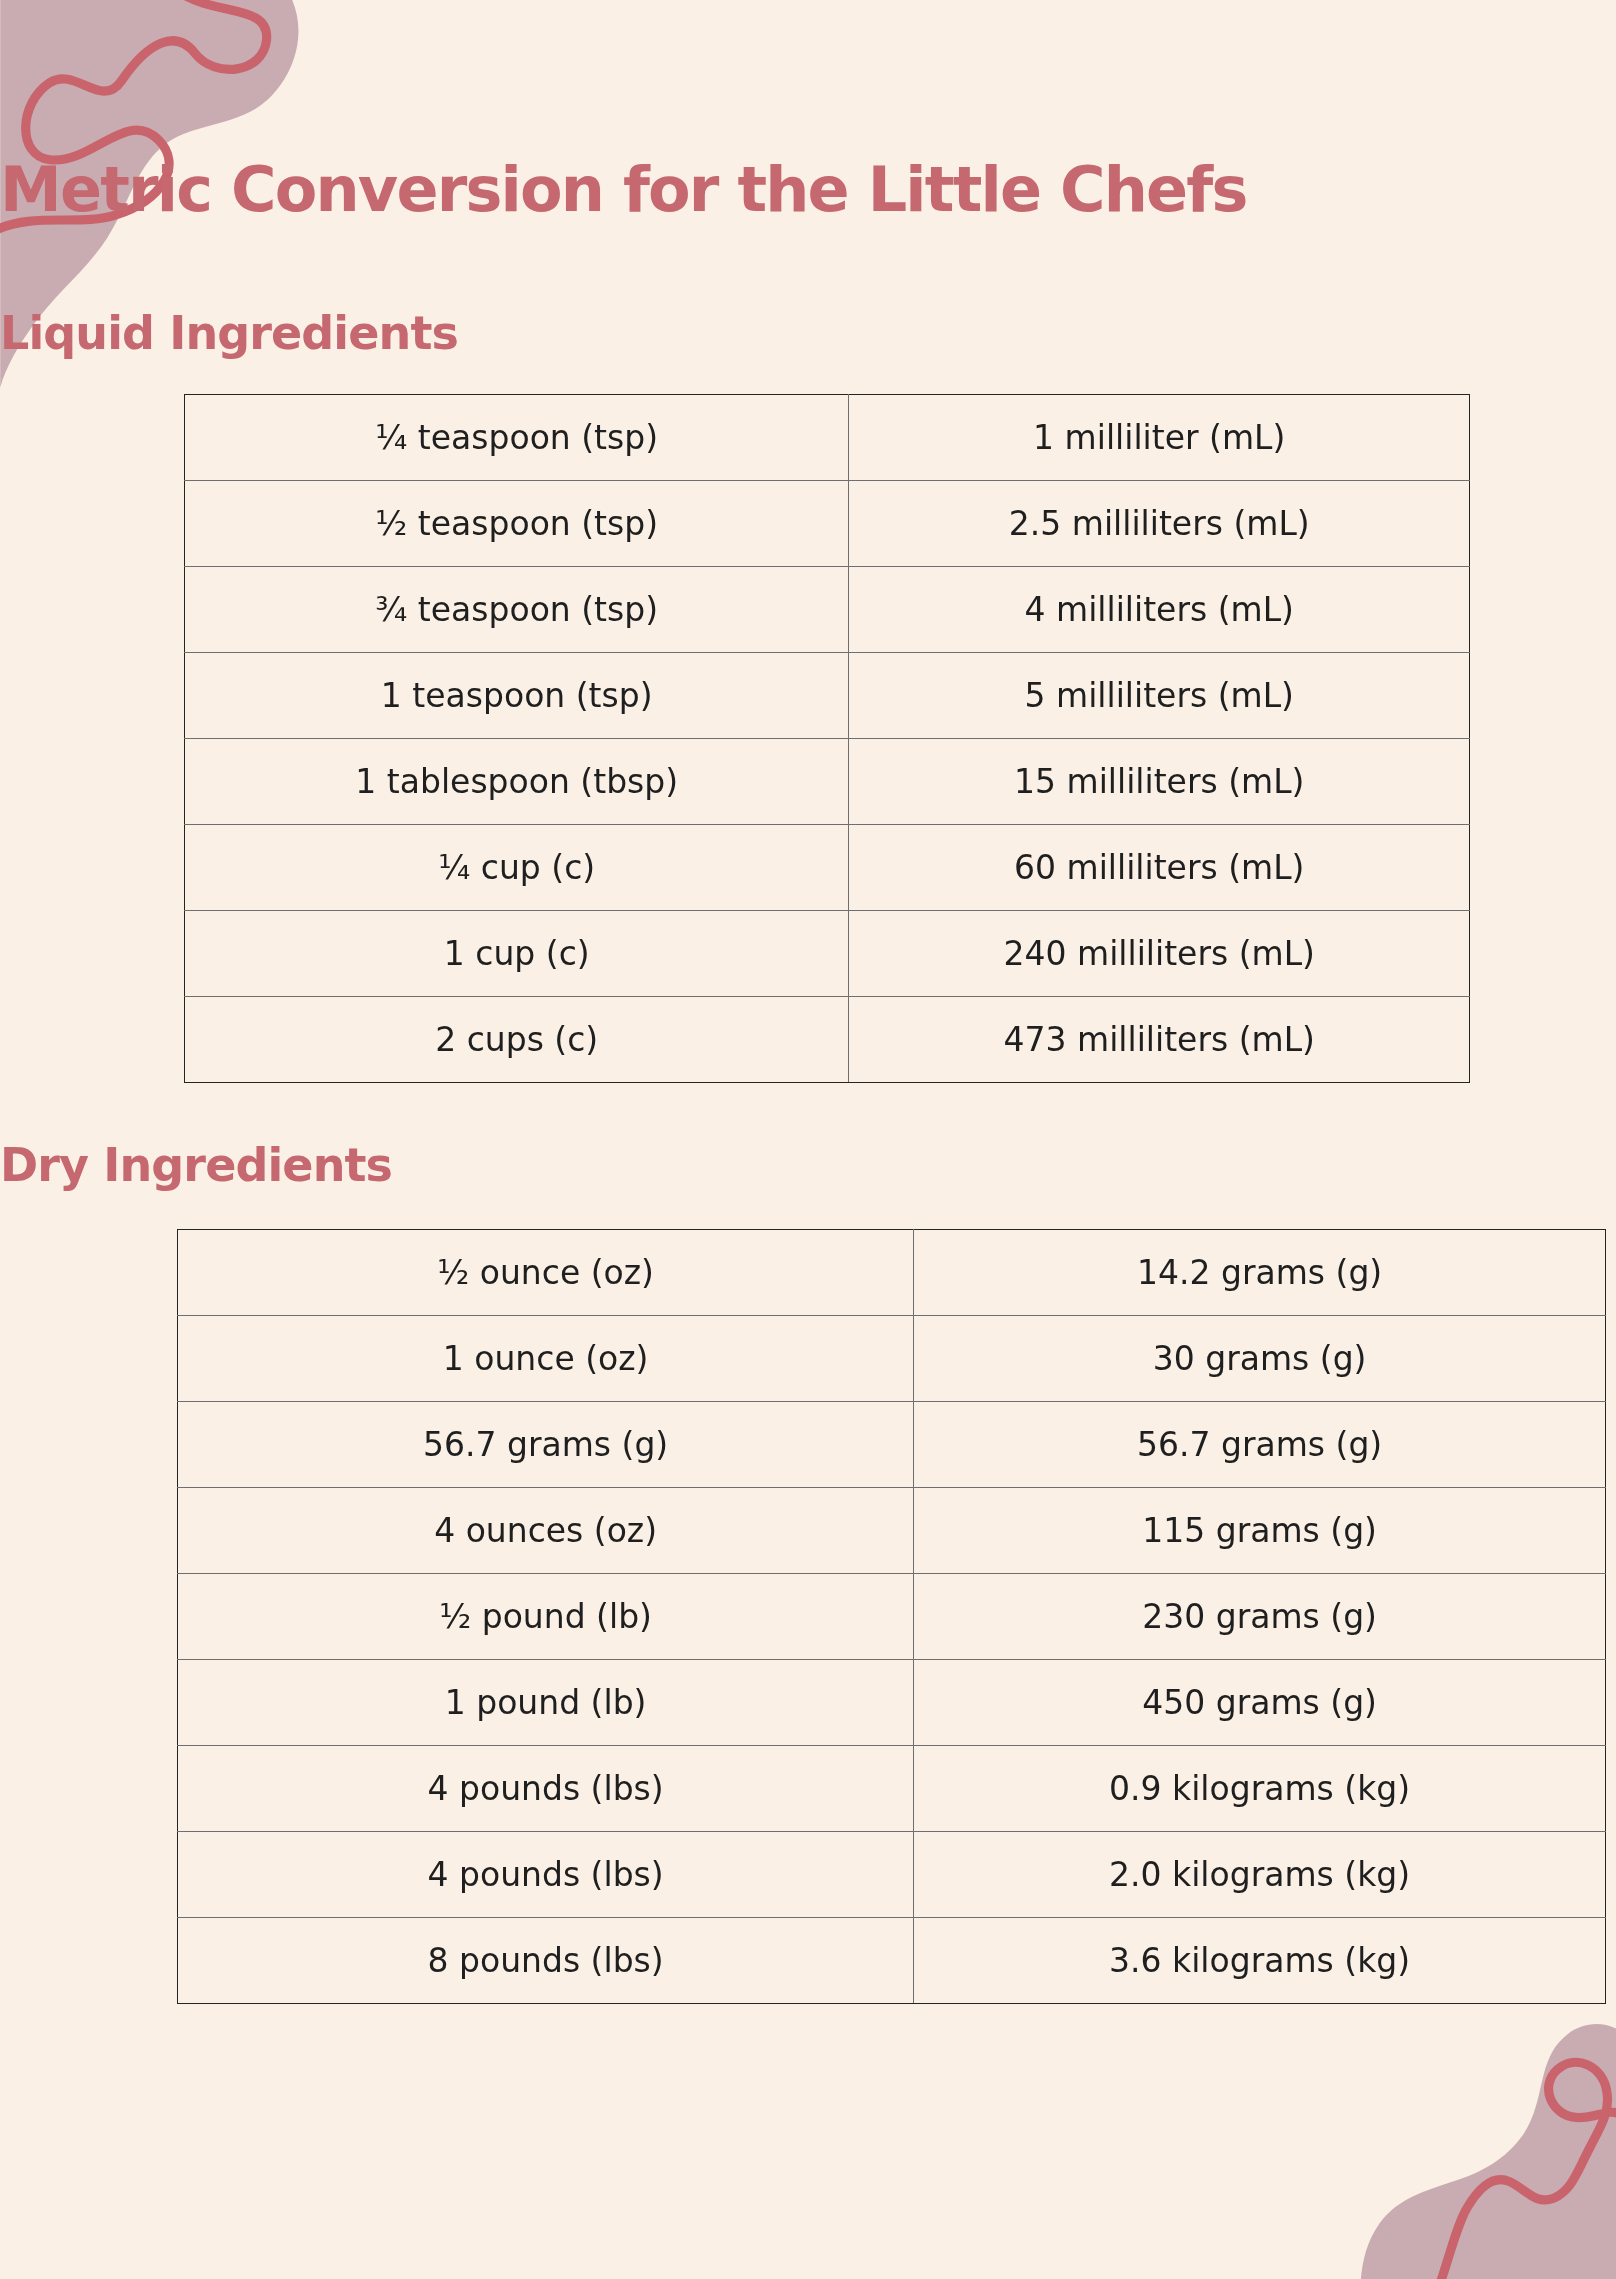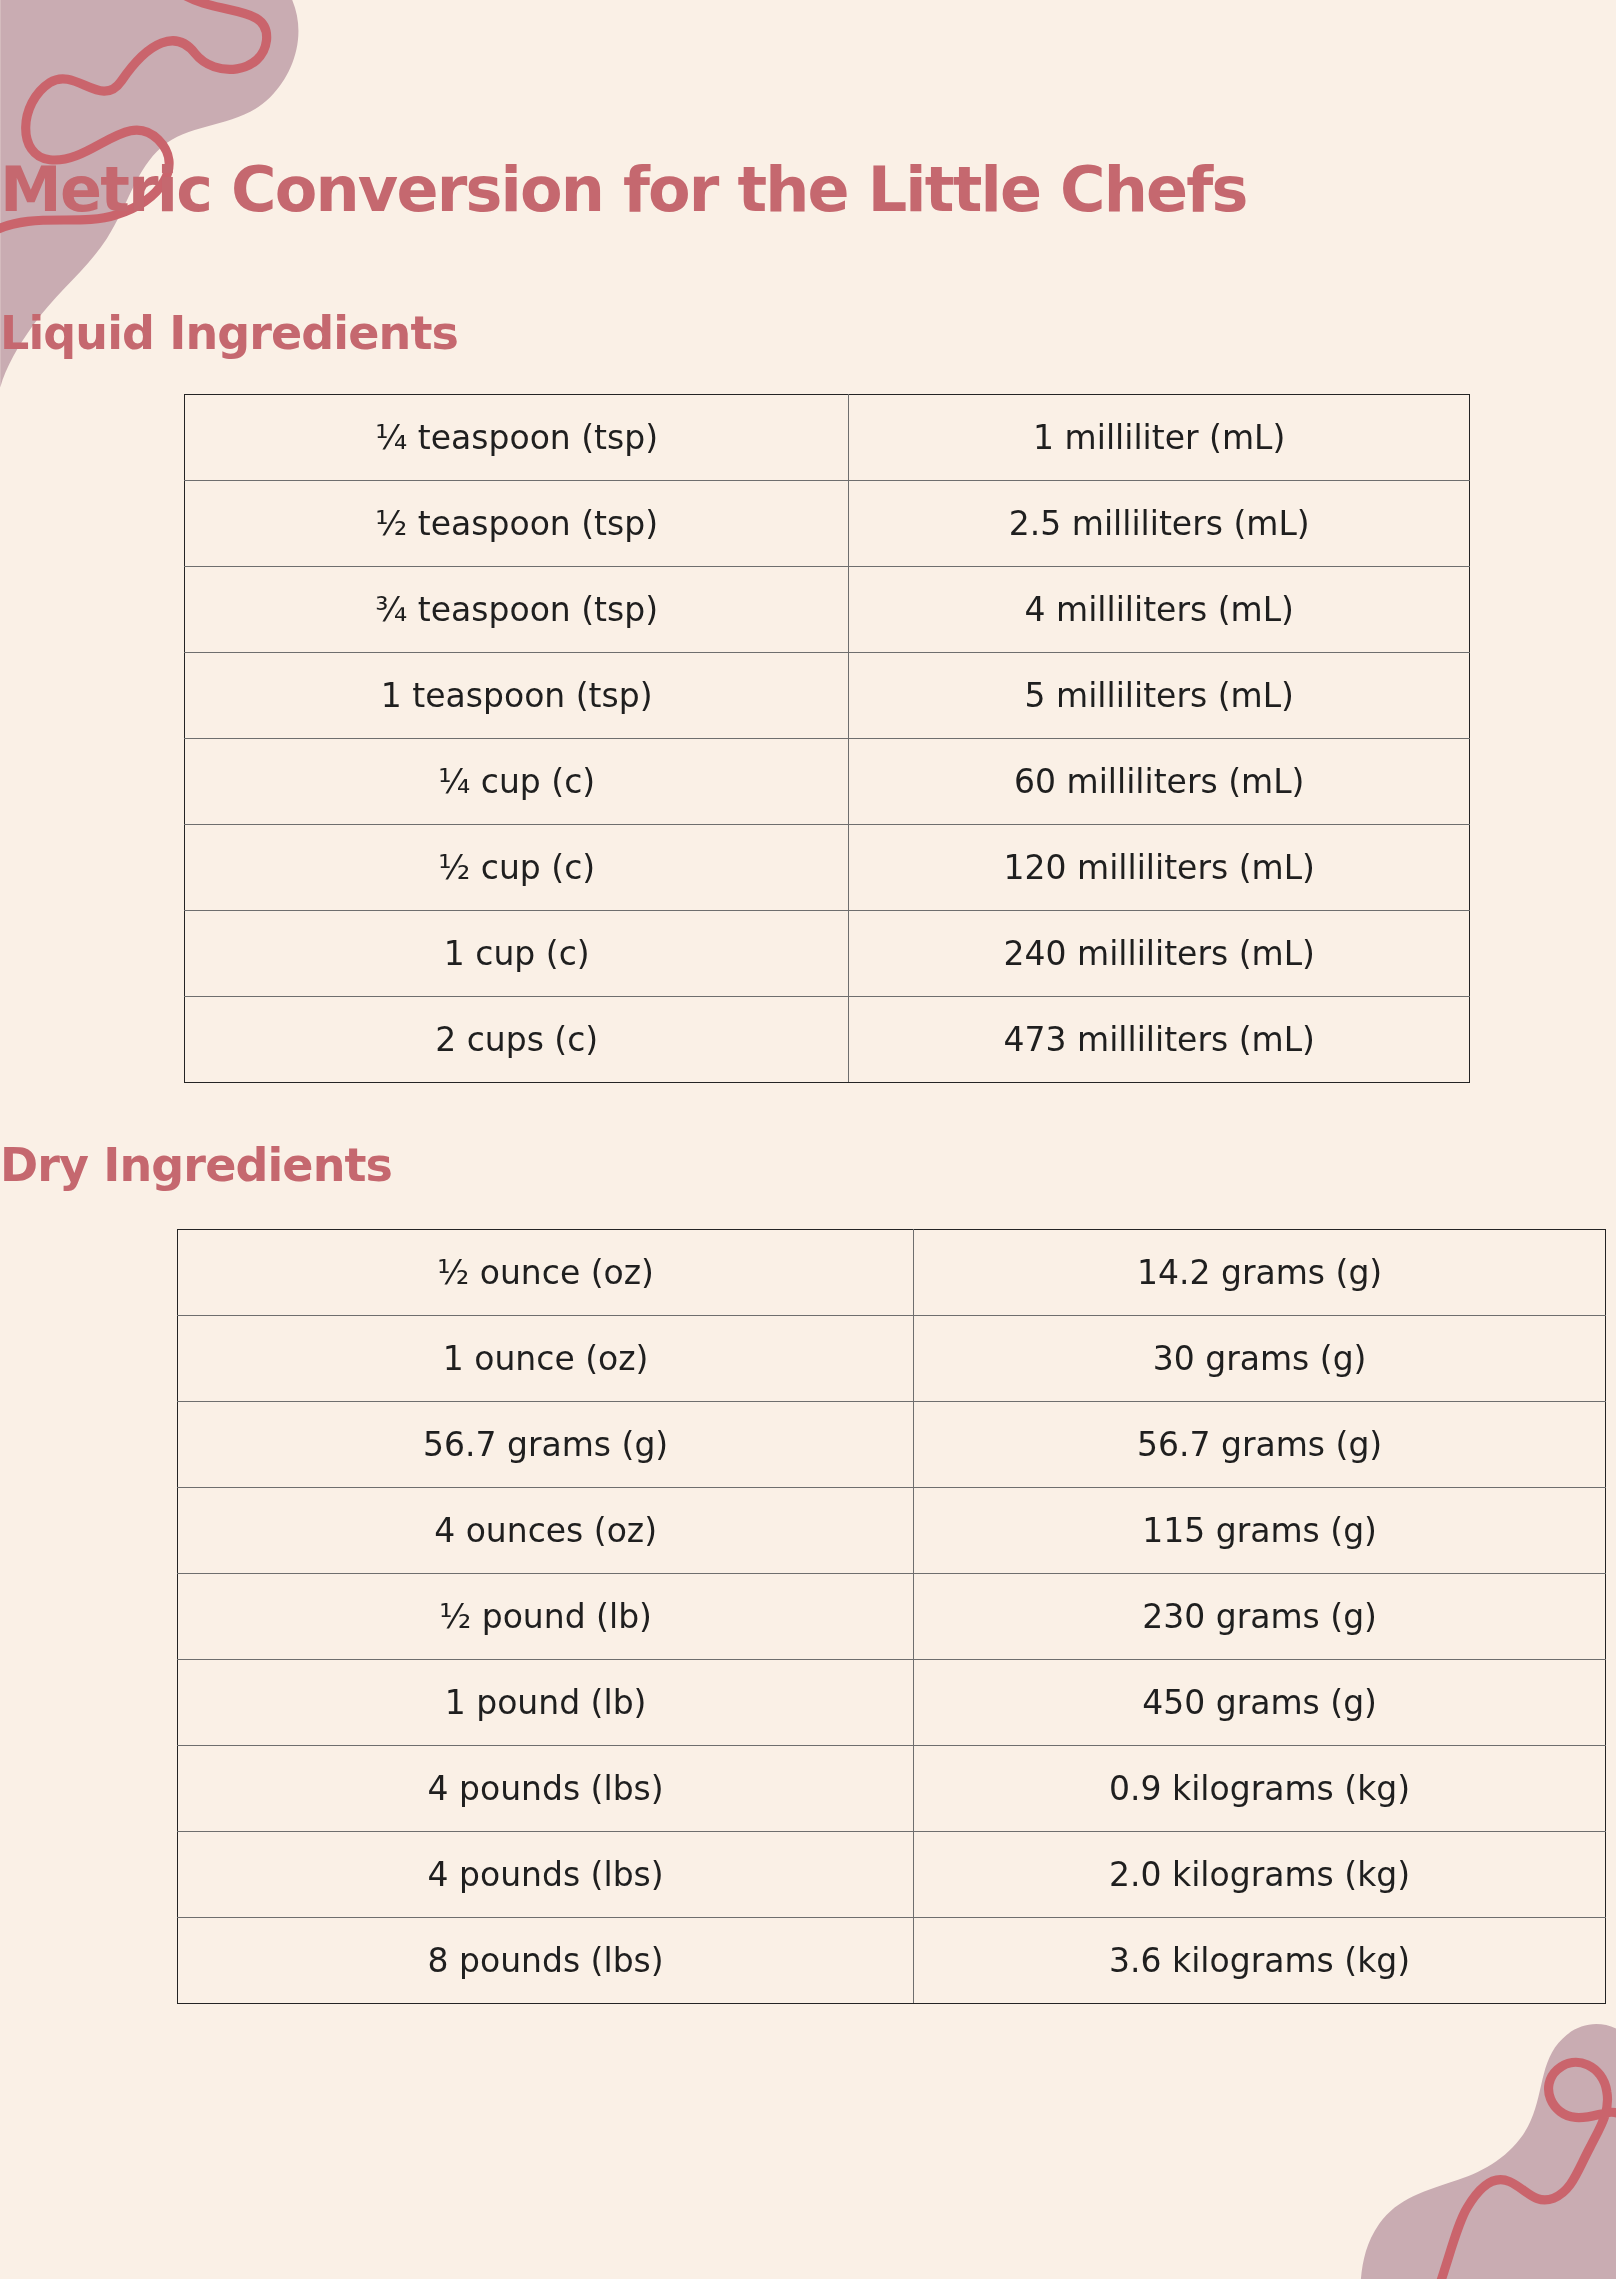--- a/index.html
+++ b/index.html
@@ -89,26 +89,26 @@
         </tr>
         <tr>
           <td class="col-us">¾ teaspoon (tsp)</td>
           <td>4 milliliters (mL)</td>
         </tr>
         <tr>
           <td class="col-us">1 teaspoon (tsp)</td>
           <td>5 milliliters (mL)</td>
         </tr>
         <tr>
+          <td class="col-us">1 tablespoon (tbsp)</td>
+          <td>15 milliliters (mL)</td>
+        </tr>
+        <tr>
           <td class="col-us">¼ cup (c)</td>
           <td>60 milliliters (mL)</td>
-        </tr>
-        <tr>
-          <td class="col-us">½ cup (c)</td>
-          <td>120 milliliters (mL)</td>
         </tr>
         <tr>
           <td class="col-us">1 cup (c)</td>
           <td>240 milliliters (mL)</td>
         </tr>
         <tr>
           <td class="col-us">2 cups (c)</td>
           <td>473 milliliters (mL)</td>
         </tr>
       </tbody>

